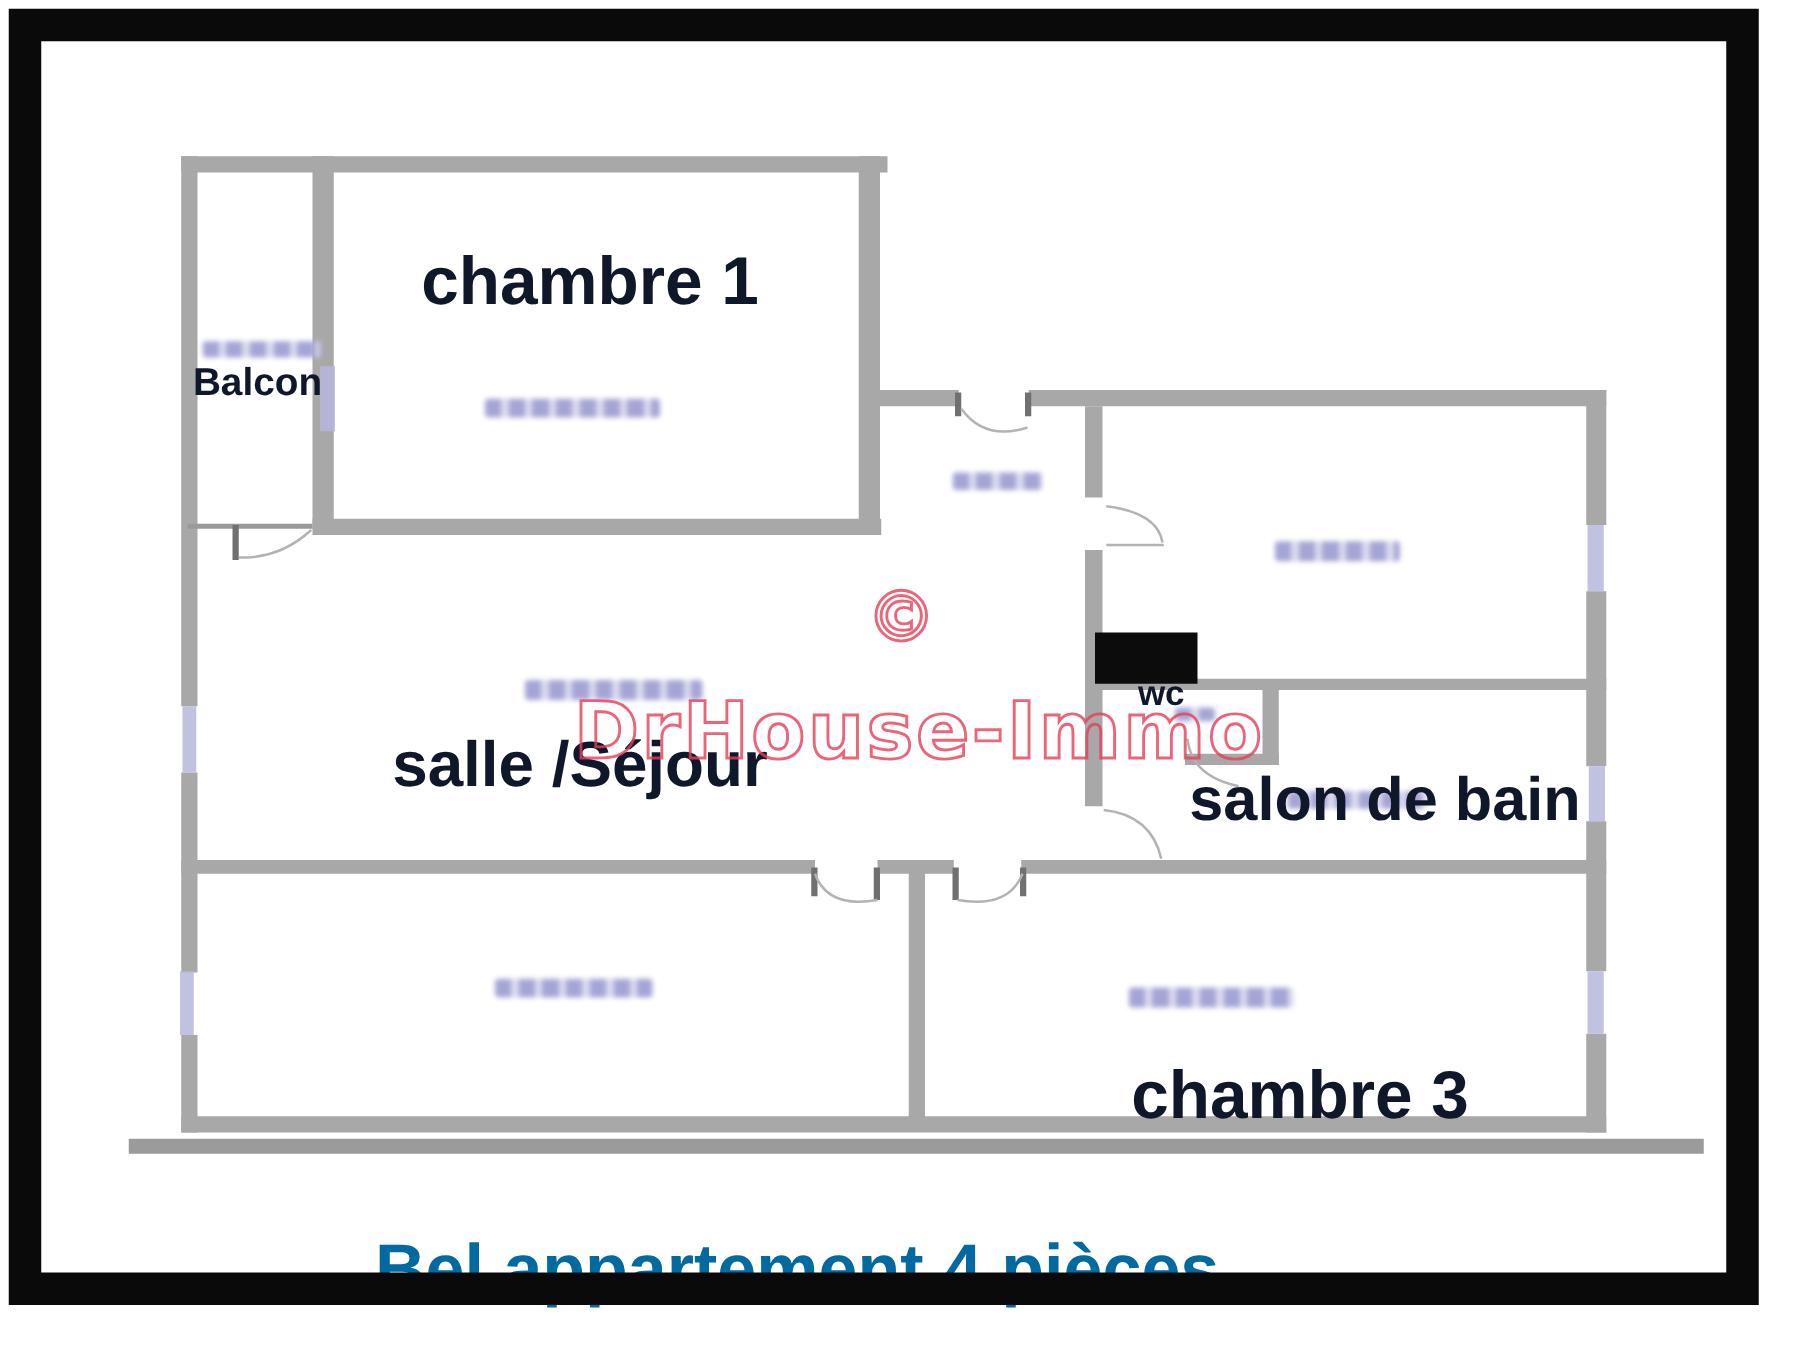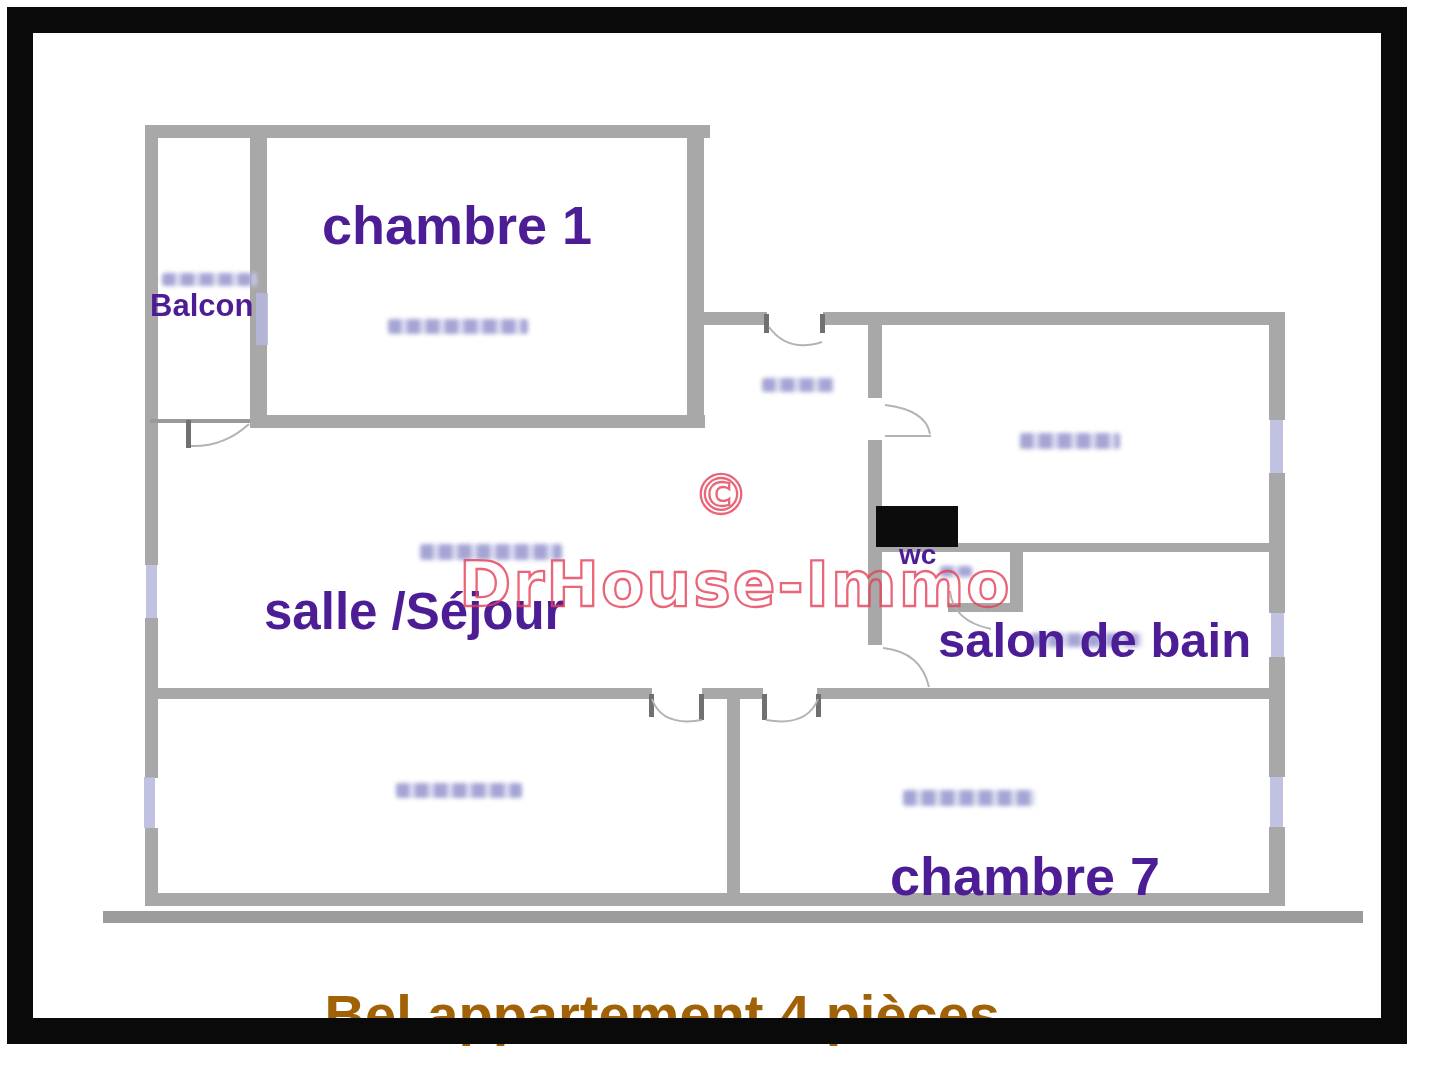--- a/index.html
+++ b/index.html
@@ -17,26 +17,26 @@
   .stub{position:absolute;background:#707070;}
   .fixture{position:absolute;background:#0c0c0c;}
   .ground{position:absolute;background:#9b9b9b;}
   .arcs{position:absolute;left:0;top:0;z-index:10;}
   .dim{
     position:absolute;border-radius:3px;opacity:.8;filter:blur(2.2px);
     background:repeating-linear-gradient(90deg,#8f8fcb 0 13px,#d2d2ec 13px 19px);
     z-index:15;
   }
   .room-label{
-    position:absolute;color:#4c1d95;font-weight:bold;line-height:1;
-    text-align:left;white-space:nowrap;z-index:20;letter-spacing:0px;
+    position:absolute;color:#0f172a;font-weight:bold;line-height:1;
+    text-align:center;white-space:nowrap;z-index:20;letter-spacing:0px;
   }
   .caption{
-    position:absolute;left:300px;top:982px;width:700px;text-align:right;
-    font-size:56px;font-weight:bold;color:#a16207;z-index:20;white-space:nowrap;
+    position:absolute;left:300px;top:982px;width:700px;text-align:left;
+    font-size:56px;font-weight:bold;color:#0369a1;z-index:20;white-space:nowrap;
   }
   .wm{
     position:absolute;z-index:30;color:transparent;font-weight:bold;white-space:nowrap;
     font-family:"DejaVu Sans",sans-serif;
     -webkit-text-stroke:2.3px rgba(230,62,88,.8);
     text-stroke:2.3px rgba(230,62,88,.8);
     filter:blur(.3px);
   }
   .wm-c{left:693px;top:462px;font-size:56px;}
   .wm-brand{left:459px;top:548px;font-size:63px;letter-spacing:2px;}
@@ -124,21 +124,21 @@
   <div class="dim" style="left:940px;top:566px;width:32px;height:11px;"></div>
   <div class="dim" style="left:1030px;top:633px;width:112px;height:14px;"></div>
   <div class="dim" style="left:396px;top:783px;width:126px;height:15px;"></div>
   <div class="dim" style="left:903px;top:790px;width:132px;height:16px;"></div>
 
   <div class="room-label" style="left:150px;top:290px;width:112px;font-size:31px;">Balcon</div>
   <div class="room-label" style="left:322px;top:198px;width:300px;font-size:54px;">chambre 1</div>
   <div class="room-label" style="left:899px;top:541px;width:60px;font-size:28px;">wc</div>
   <div class="room-label" style="left:938px;top:616px;width:340px;font-size:49px;">salon de bain</div>
   <div class="room-label" style="left:264px;top:586px;width:400px;font-size:51px;">salle /Séjour</div>
-  <div class="room-label" style="left:890px;top:849px;width:300px;font-size:54px;">chambre 7</div>
+  <div class="room-label" style="left:890px;top:849px;width:300px;font-size:54px;">chambre 3</div>
 
   <div class="wm wm-c">©</div>
   <div class="wm wm-brand">DrHouse-Immo</div>
 
   <div class="caption">Bel appartement 4 pièces</div>
 
   <div class="frame"></div>
 </div>
 
 </body></html>

